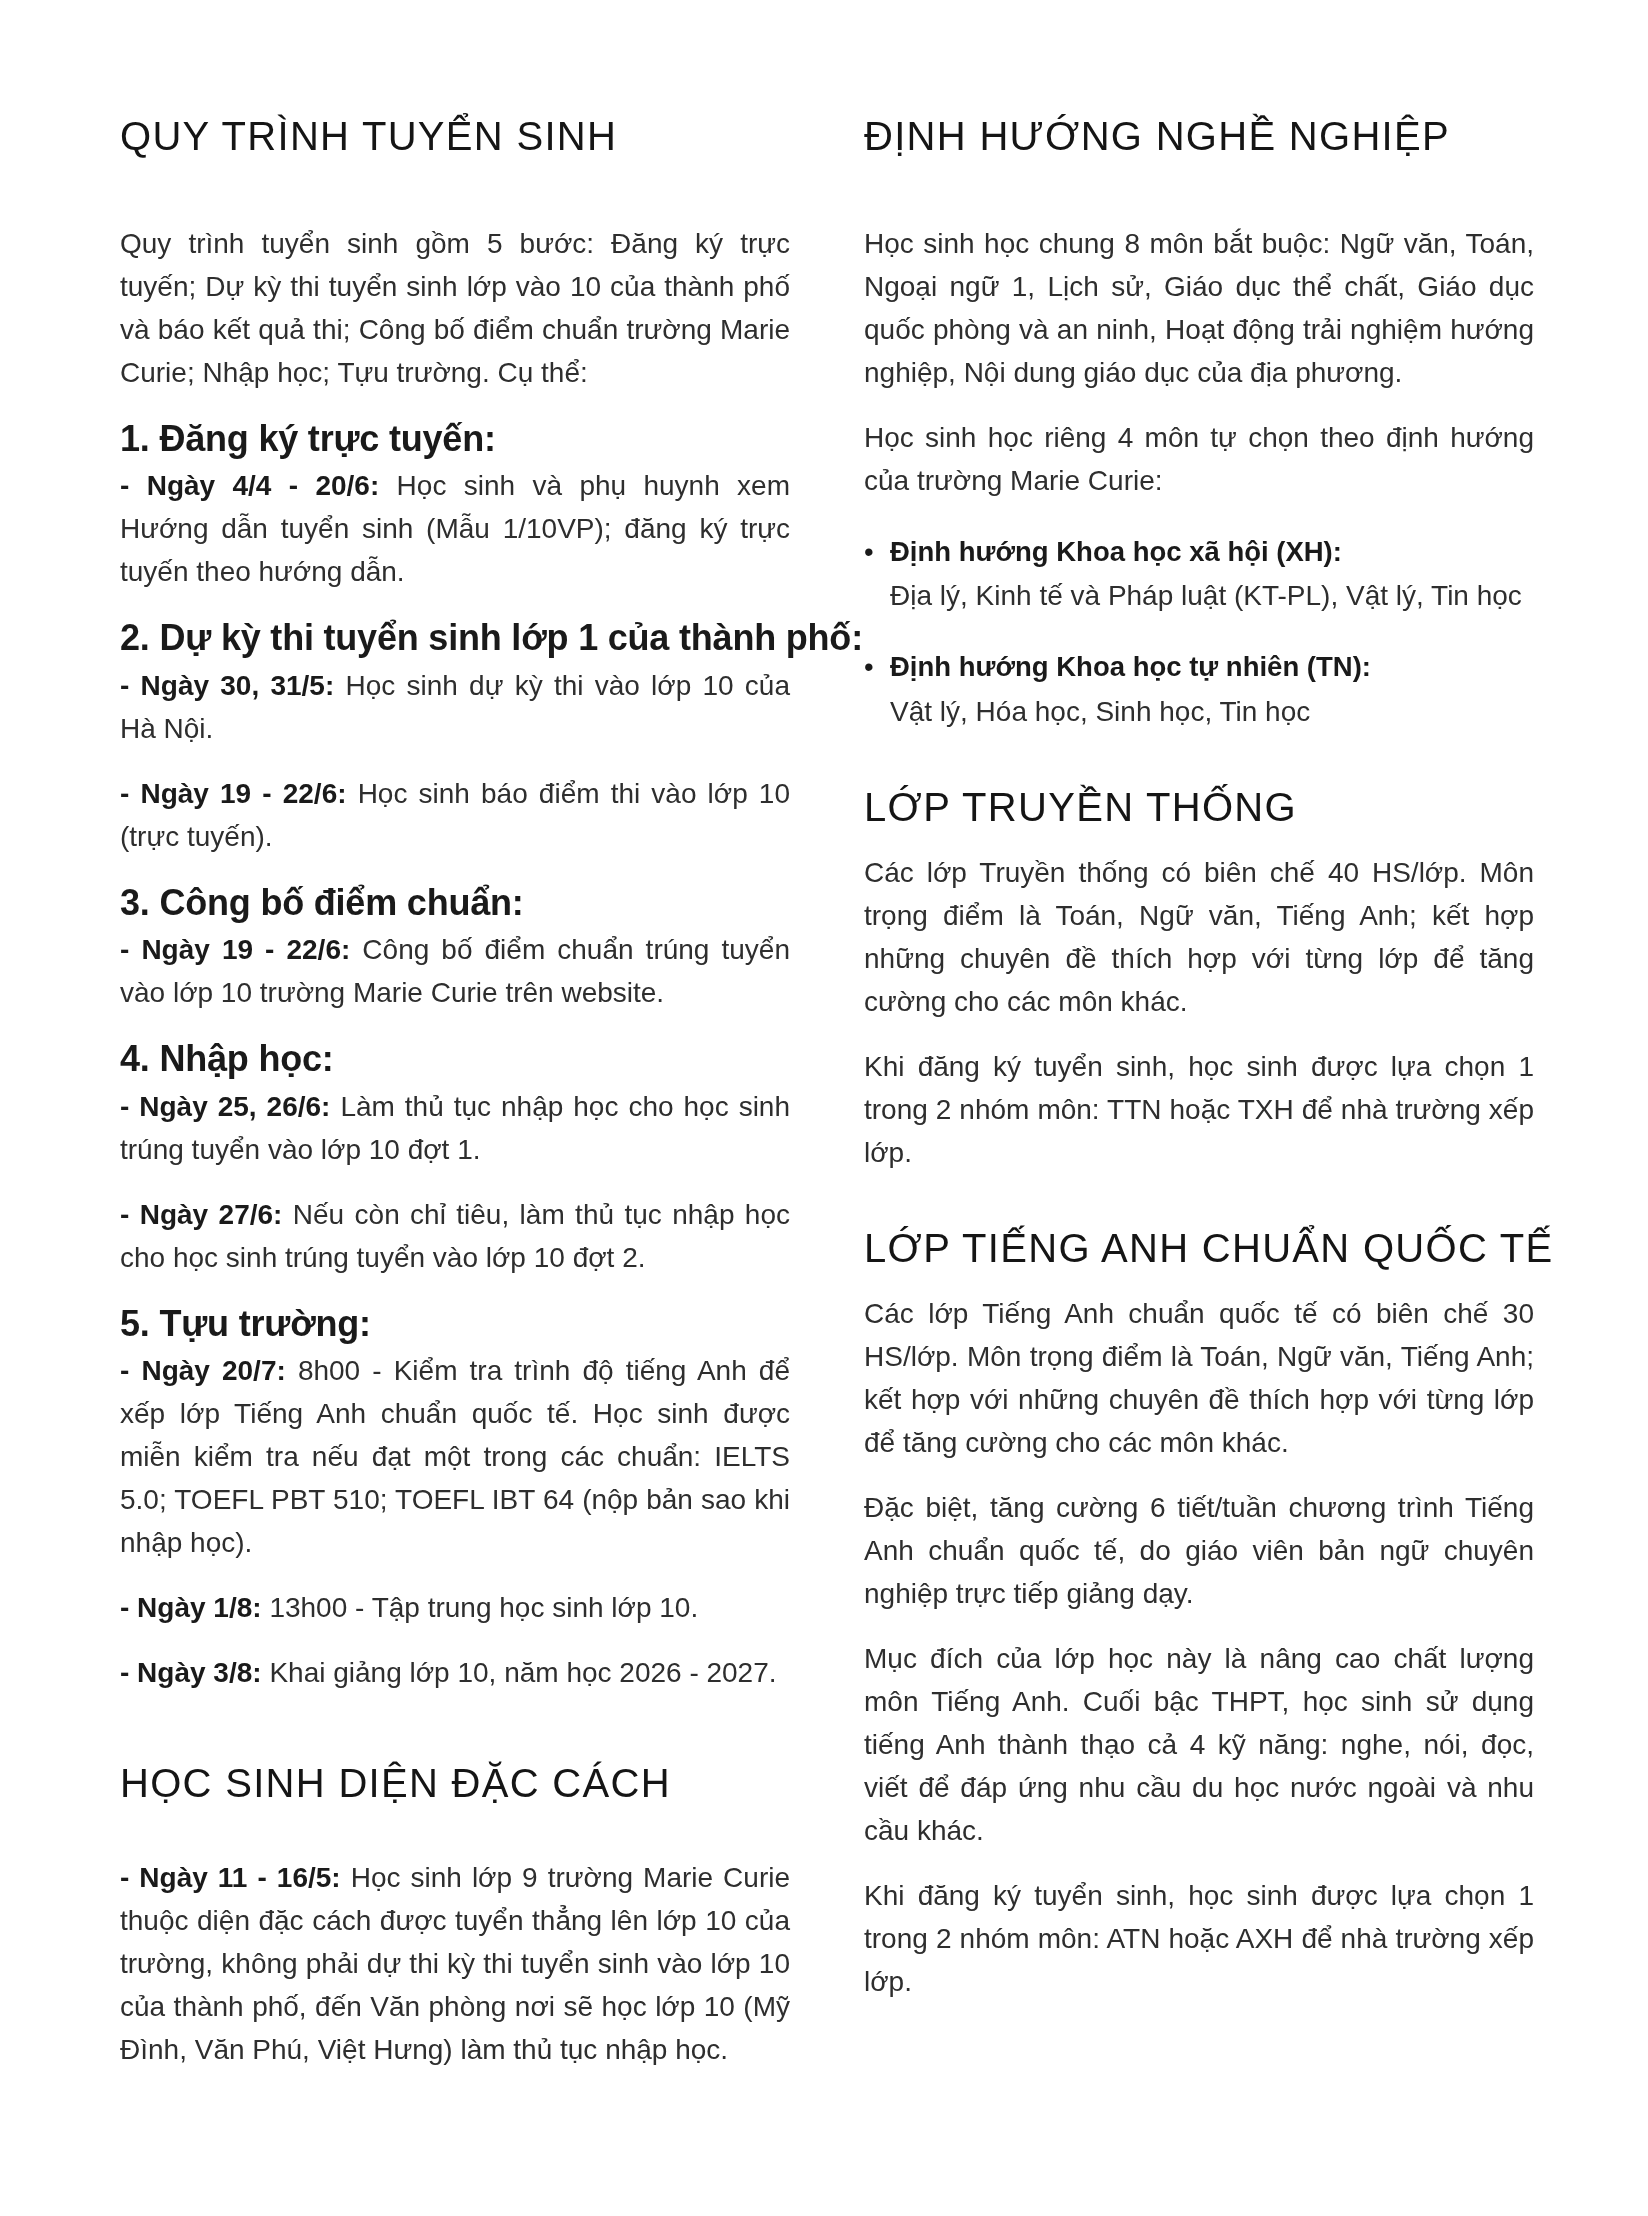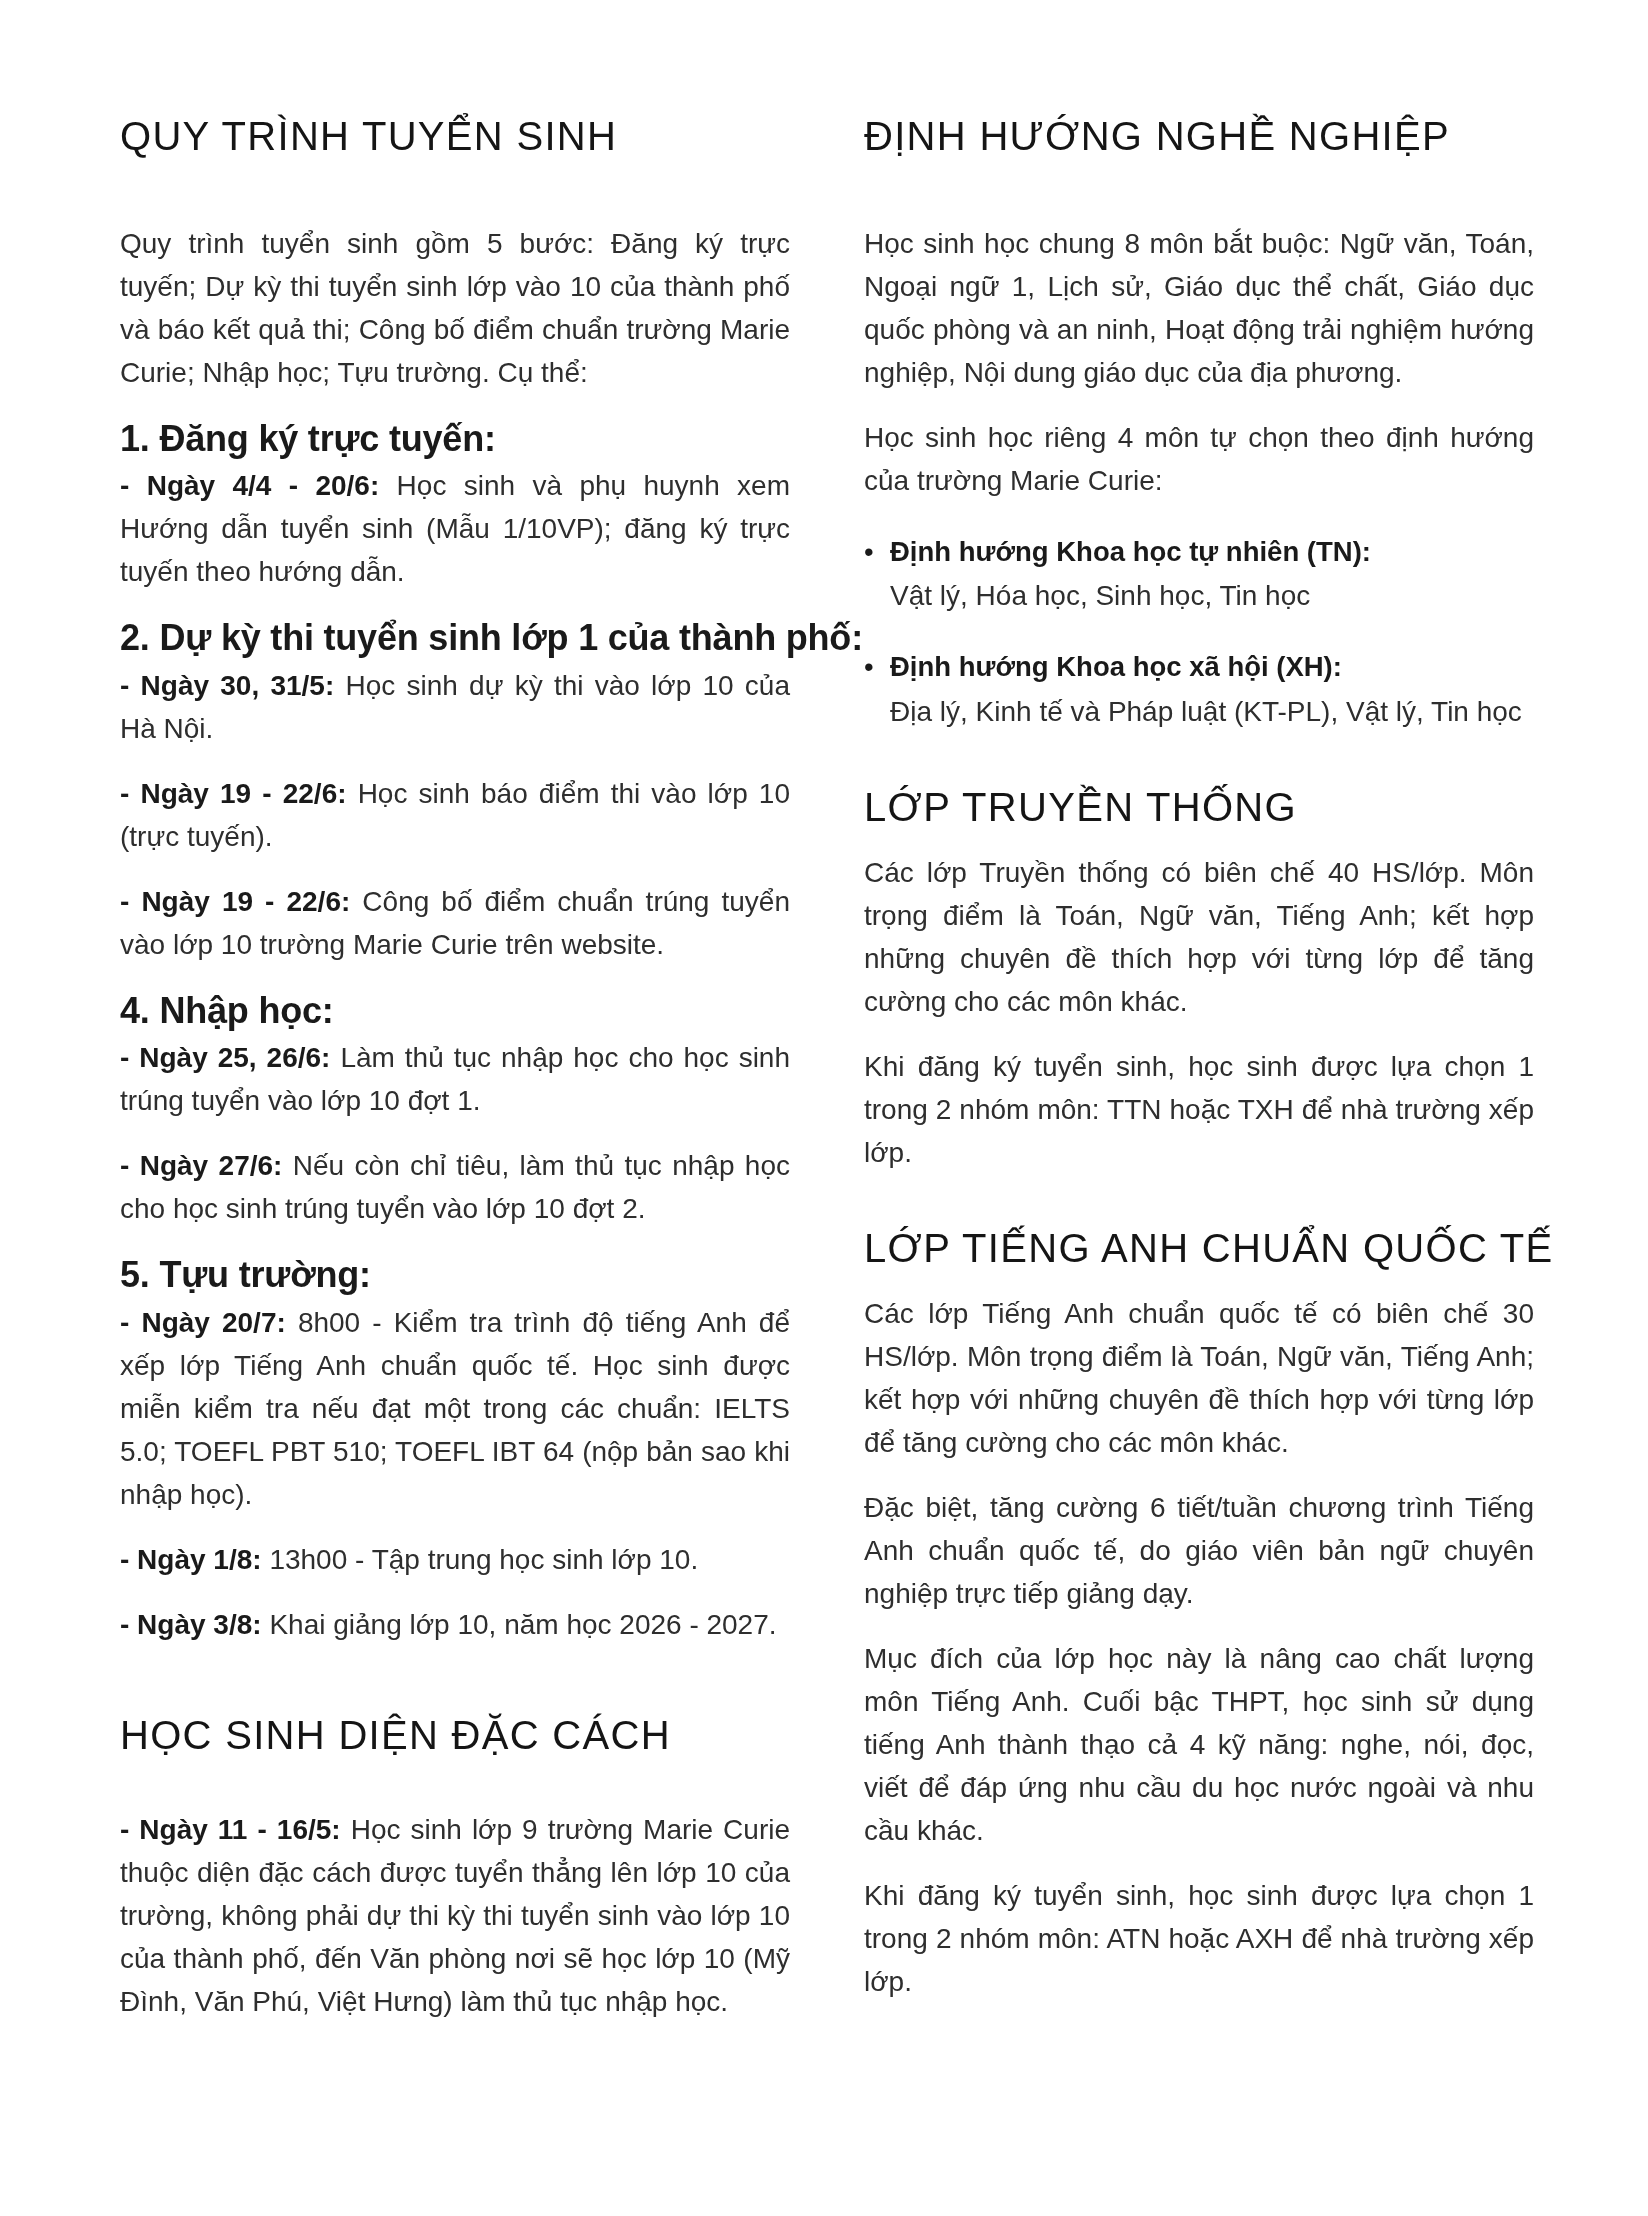--- a/index.html
+++ b/index.html
@@ -75,20 +75,21 @@
 
     <p class="body">Quy trình tuyển sinh gồm 5 bước: Đăng ký trực tuyến; Dự kỳ thi tuyển sinh lớp vào 10 của thành phố và báo kết quả thi; Công bố điểm chuẩn trường Marie Curie; Nhập học; Tựu trường. Cụ thể:</p>
 
     <p class="sub">1. Đăng ký trực tuyến:</p>
     <p class="body"><strong class="lead">- Ngày 4/4 - 20/6:</strong><span> Học sinh và phụ huynh xem Hướng dẫn tuyển sinh (Mẫu 1/10VP); đăng ký trực tuyến theo hướng dẫn.</span></p>
 
     <p class="sub">2. Dự kỳ thi tuyển sinh lớp 1 của thành phố:</p>
     <p class="body"><strong class="lead">- Ngày 30, 31/5:</strong><span> Học sinh dự kỳ thi vào lớp 10 của Hà Nội.</span></p>
     <p class="body"><strong class="lead">- Ngày 19 - 22/6:</strong><span> Học sinh báo điểm thi vào lớp 10 (trực tuyến).</span></p>
 
+    <p class="sub">3. Công bố điểm chuẩn:</p>
     <p class="body"><strong class="lead">- Ngày 19 - 22/6:</strong><span> Công bố điểm chuẩn trúng tuyển vào lớp 10 trường Marie Curie trên website.</span></p>
 
     <p class="sub">4. Nhập học:</p>
     <p class="body"><strong class="lead">- Ngày 25, 26/6:</strong><span> Làm thủ tục nhập học cho học sinh trúng tuyển vào lớp 10 đợt 1.</span></p>
     <p class="body"><strong class="lead">- Ngày 27/6:</strong><span> Nếu còn chỉ tiêu, làm thủ tục nhập học cho học sinh trúng tuyển vào lớp 10 đợt 2.</span></p>
 
     <p class="sub">5. Tựu trường:</p>
     <p class="body"><strong class="lead">- Ngày 20/7:</strong><span> 8h00 - Kiểm tra trình độ tiếng Anh để xếp lớp Tiếng Anh chuẩn quốc tế. Học sinh được miễn kiểm tra nếu đạt một trong các chuẩn: IELTS 5.0; TOEFL PBT 510; TOEFL IBT 64 (nộp bản sao khi nhập học).</span></p>
     <p class="body"><strong class="lead">- Ngày 1/8:</strong><span> 13h00 - Tập trung học sinh lớp 10.</span></p>
     <p class="body"><strong class="lead">- Ngày 3/8:</strong><span> Khai giảng lớp 10, năm học 2026 - 2027.</span></p>
@@ -97,27 +98,27 @@
     <p class="body"><strong class="lead">- Ngày 11 - 16/5:</strong><span> Học sinh lớp 9 trường Marie Curie thuộc diện đặc cách được tuyển thẳng lên lớp 10 của trường, không phải dự thi kỳ thi tuyển sinh vào lớp 10 của thành phố, đến Văn phòng nơi sẽ học lớp 10 (Mỹ Đình, Văn Phú, Việt Hưng) làm thủ tục nhập học.</span></p>
   </section>
 
   <section class="col">
     <h1>ĐỊNH HƯỚNG NGHỀ NGHIỆP</h1>
 
     <p class="body">Học sinh học chung 8 môn bắt buộc: Ngữ văn, Toán, Ngoại ngữ 1, Lịch sử, Giáo dục thể chất, Giáo dục quốc phòng và an ninh, Hoạt động trải nghiệm hướng nghiệp, Nội dung giáo dục của địa phương.</p>
     <p class="body">Học sinh học riêng 4 môn tự chọn theo định hướng của trường Marie Curie:</p>
 
     <div class="orient">
-      <p class="orient-head"><span class="dot">•</span><span>Định hướng Khoa học tự nhiên (TN):</span></p>
-      <p class="orient-sub">Vật lý, Hóa học, Sinh học, Tin học</p>
+      <p class="orient-head"><span class="dot">•</span><span>Định hướng Khoa học xã hội (XH):</span></p>
+      <p class="orient-sub">Địa lý, Kinh tế và Pháp luật (KT-PL), Vật lý, Tin học</p>
     </div>
 
     <div class="orient">
-      <p class="orient-head"><span class="dot">•</span><span>Định hướng Khoa học xã hội (XH):</span></p>
-      <p class="orient-sub">Địa lý, Kinh tế và Pháp luật (KT-PL), Vật lý, Tin học</p>
+      <p class="orient-head"><span class="dot">•</span><span>Định hướng Khoa học tự nhiên (TN):</span></p>
+      <p class="orient-sub">Vật lý, Hóa học, Sinh học, Tin học</p>
     </div>
 
     <h1 class="h1-tight">LỚP TRUYỀN THỐNG</h1>
     <p class="body">Các lớp Truyền thống có biên chế 40 HS/lớp. Môn trọng điểm là Toán, Ngữ văn, Tiếng Anh; kết hợp những chuyên đề thích hợp với từng lớp để tăng cường cho các môn khác.</p>
     <p class="body">Khi đăng ký tuyển sinh, học sinh được lựa chọn 1 trong 2 nhóm môn: TTN hoặc TXH để nhà trường xếp lớp.</p>
 
     <h1 class="h1-tight">LỚP TIẾNG ANH CHUẨN QUỐC TẾ</h1>
     <p class="body">Các lớp Tiếng Anh chuẩn quốc tế có biên chế 30 HS/lớp. Môn trọng điểm là Toán, Ngữ văn, Tiếng Anh; kết hợp với những chuyên đề thích hợp với từng lớp để tăng cường cho các môn khác.</p>
     <p class="body">Đặc biệt, tăng cường 6 tiết/tuần chương trình Tiếng Anh chuẩn quốc tế, do giáo viên bản ngữ chuyên nghiệp trực tiếp giảng dạy.</p>
     <p class="body">Mục đích của lớp học này là nâng cao chất lượng môn Tiếng Anh. Cuối bậc THPT, học sinh sử dụng tiếng Anh thành thạo cả 4 kỹ năng: nghe, nói, đọc, viết để đáp ứng nhu cầu du học nước ngoài và nhu cầu khác.</p>

